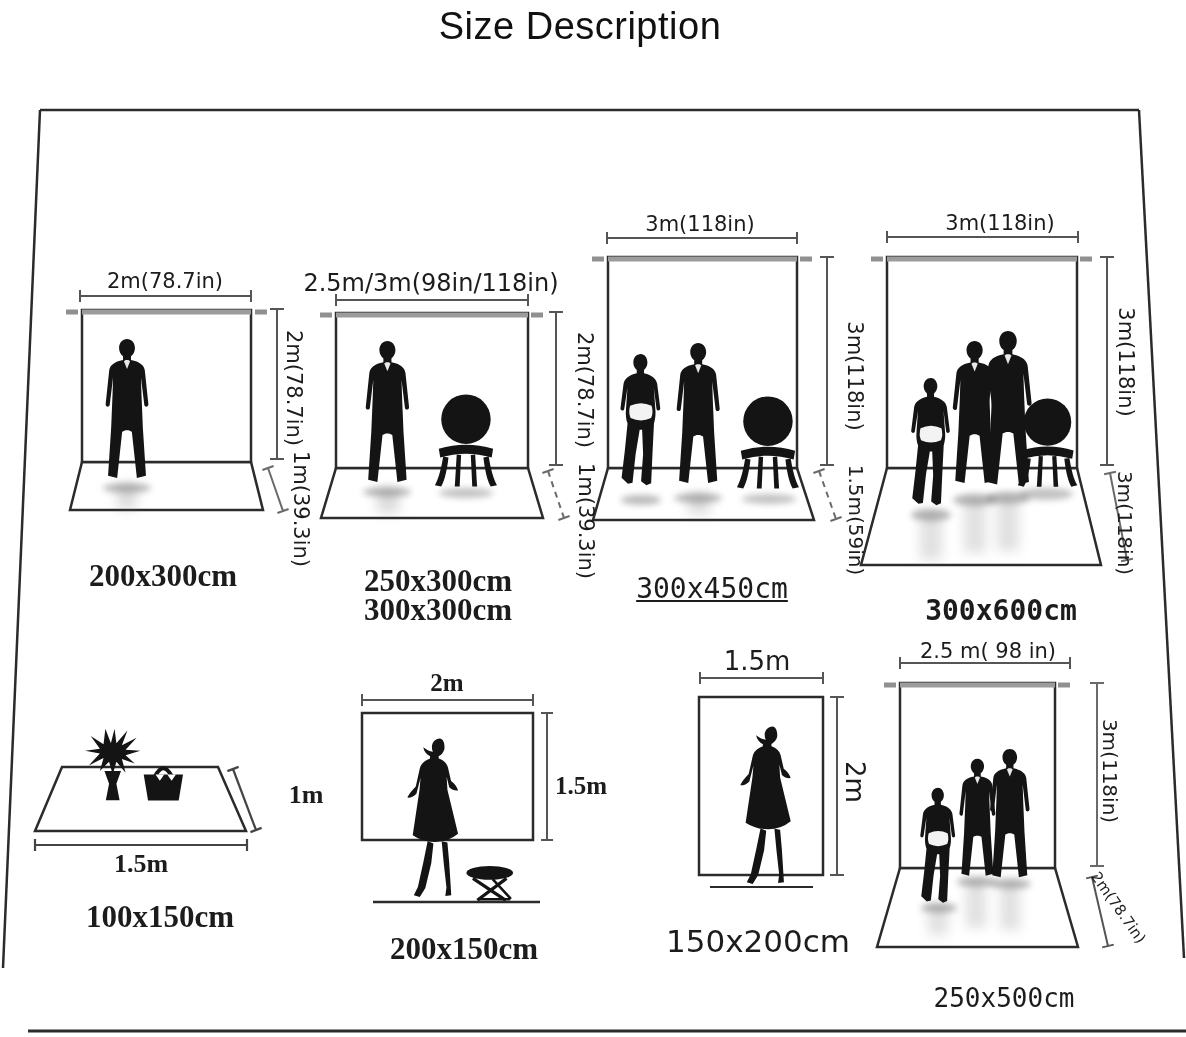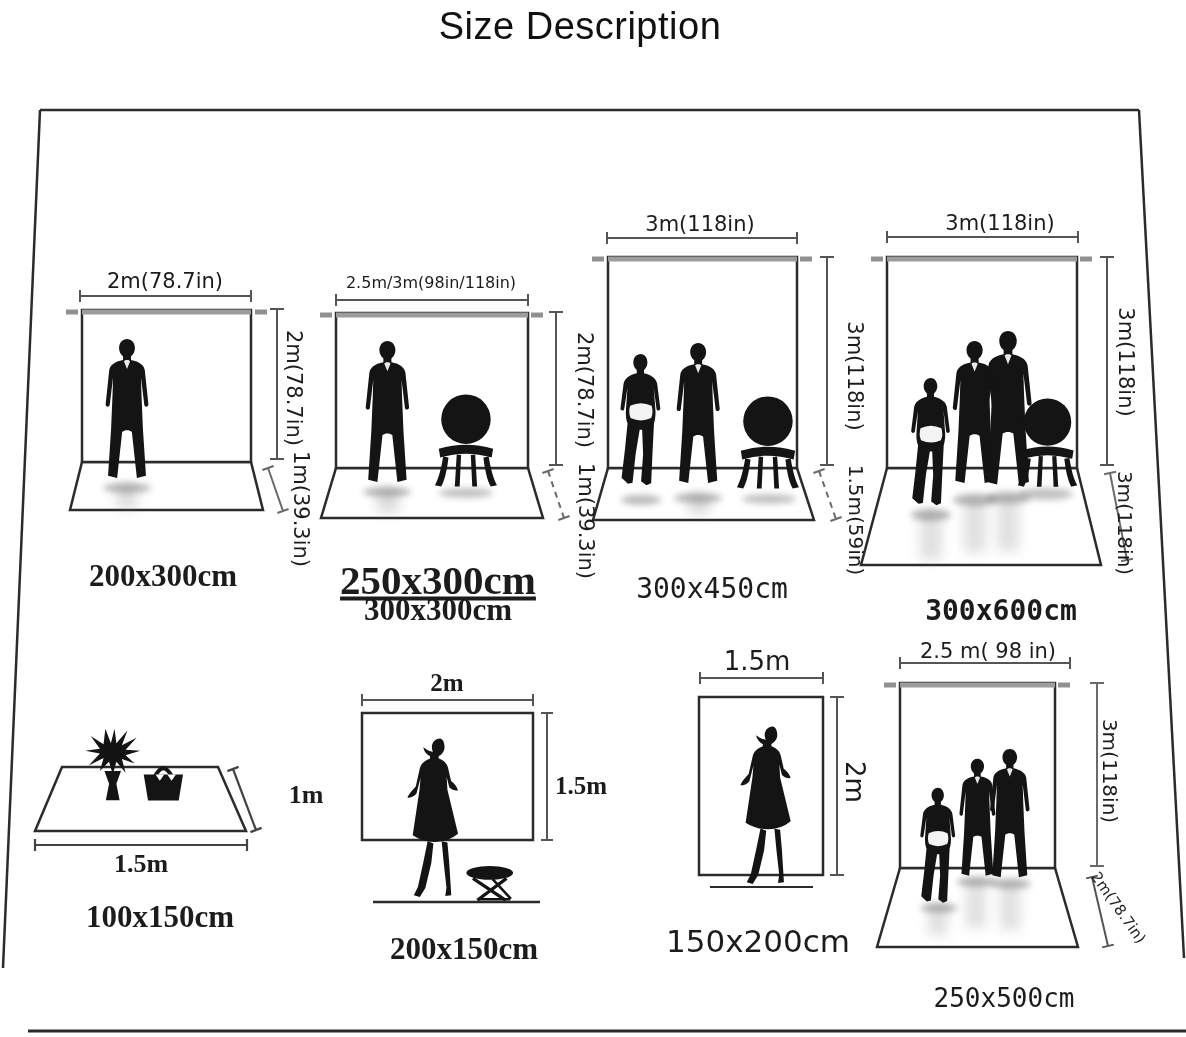--- a/index.html
+++ b/index.html
@@ -227,30 +227,30 @@
   </g>
 </svg>
 
 <div class="lbl title" style="left:580px;top:26px;">Size Description</div>
 
 <div class="lbl sans" style="left:165px;top:281px;font-size:21px;">2m(78.7in)</div>
 <div class="lbl sans rot" style="left:293px;top:388px;font-size:21px;">2m(78.7in)</div>
 <div class="lbl sans rot" style="left:300px;top:509px;font-size:21px;">1m(39.3in)</div>
 <div class="lbl serif" style="left:163px;top:575px;font-size:31px;font-weight:600;font-family:Liberation Serif, serif;">200x300cm</div>
 
-<div class="lbl sans" style="left:431px;top:283px;font-size:16px;">2.5m/3m(98in/118in)</div>
+<div class="lbl sans" style="left:431px;top:283px;font-size:24px;">2.5m/3m(98in/118in)</div>
 <div class="lbl sans rot" style="left:584px;top:390px;font-size:21px;">2m(78.7in)</div>
 <div class="lbl sans rot" style="left:585px;top:521px;font-size:21px;">1m(39.3in)</div>
-<div class="lbl serif" style="left:438px;top:580px;font-size:41px;font-weight:600;text-decoration:underline;">250x300cm</div>
+<div class="lbl serif" style="left:438px;top:580px;font-size:31px;font-weight:600;">250x300cm</div>
 <div class="lbl serif" style="left:438px;top:609px;font-size:31px;font-weight:600;text-align:center;">300x300cm</div>
 
 <div class="lbl sans" style="left:700px;top:224px;font-size:21px;">3m(118in)</div>
 <div class="lbl sans rot" style="left:854px;top:376px;font-size:21px;">3m(118in)</div>
 <div class="lbl sans rot" style="left:856px;top:520px;font-size:20px;">1.5m(59in)</div>
-<div class="lbl mono" style="left:712px;top:589px;font-size:28px;font-weight:500;">300x450cm</div>
+<div class="lbl mono" style="left:712px;top:589px;font-size:28px;font-weight:500;text-decoration:underline;">300x450cm</div>
 
 <div class="lbl sans" style="left:1000px;top:223px;font-size:21px;">3m(118in)</div>
 <div class="lbl sans rot" style="left:1125px;top:362px;font-size:21px;">3m(118in)</div>
 <div class="lbl sans rot" style="left:1125px;top:523px;font-size:20px;">3m(118in)</div>
 <div class="lbl mono" style="left:1001px;top:611px;font-size:28px;font-weight:700;">300x600cm</div>
 
 <div class="lbl serif" style="left:278px;top:795px;font-size:26px;font-weight:700;margin-left:28px;">1m</div>
 <div class="lbl serif" style="left:141px;top:864px;font-size:26px;font-weight:700;">1.5m</div>
 <div class="lbl serif" style="left:160px;top:916px;font-size:31px;font-weight:600;">100x150cm</div>
 

